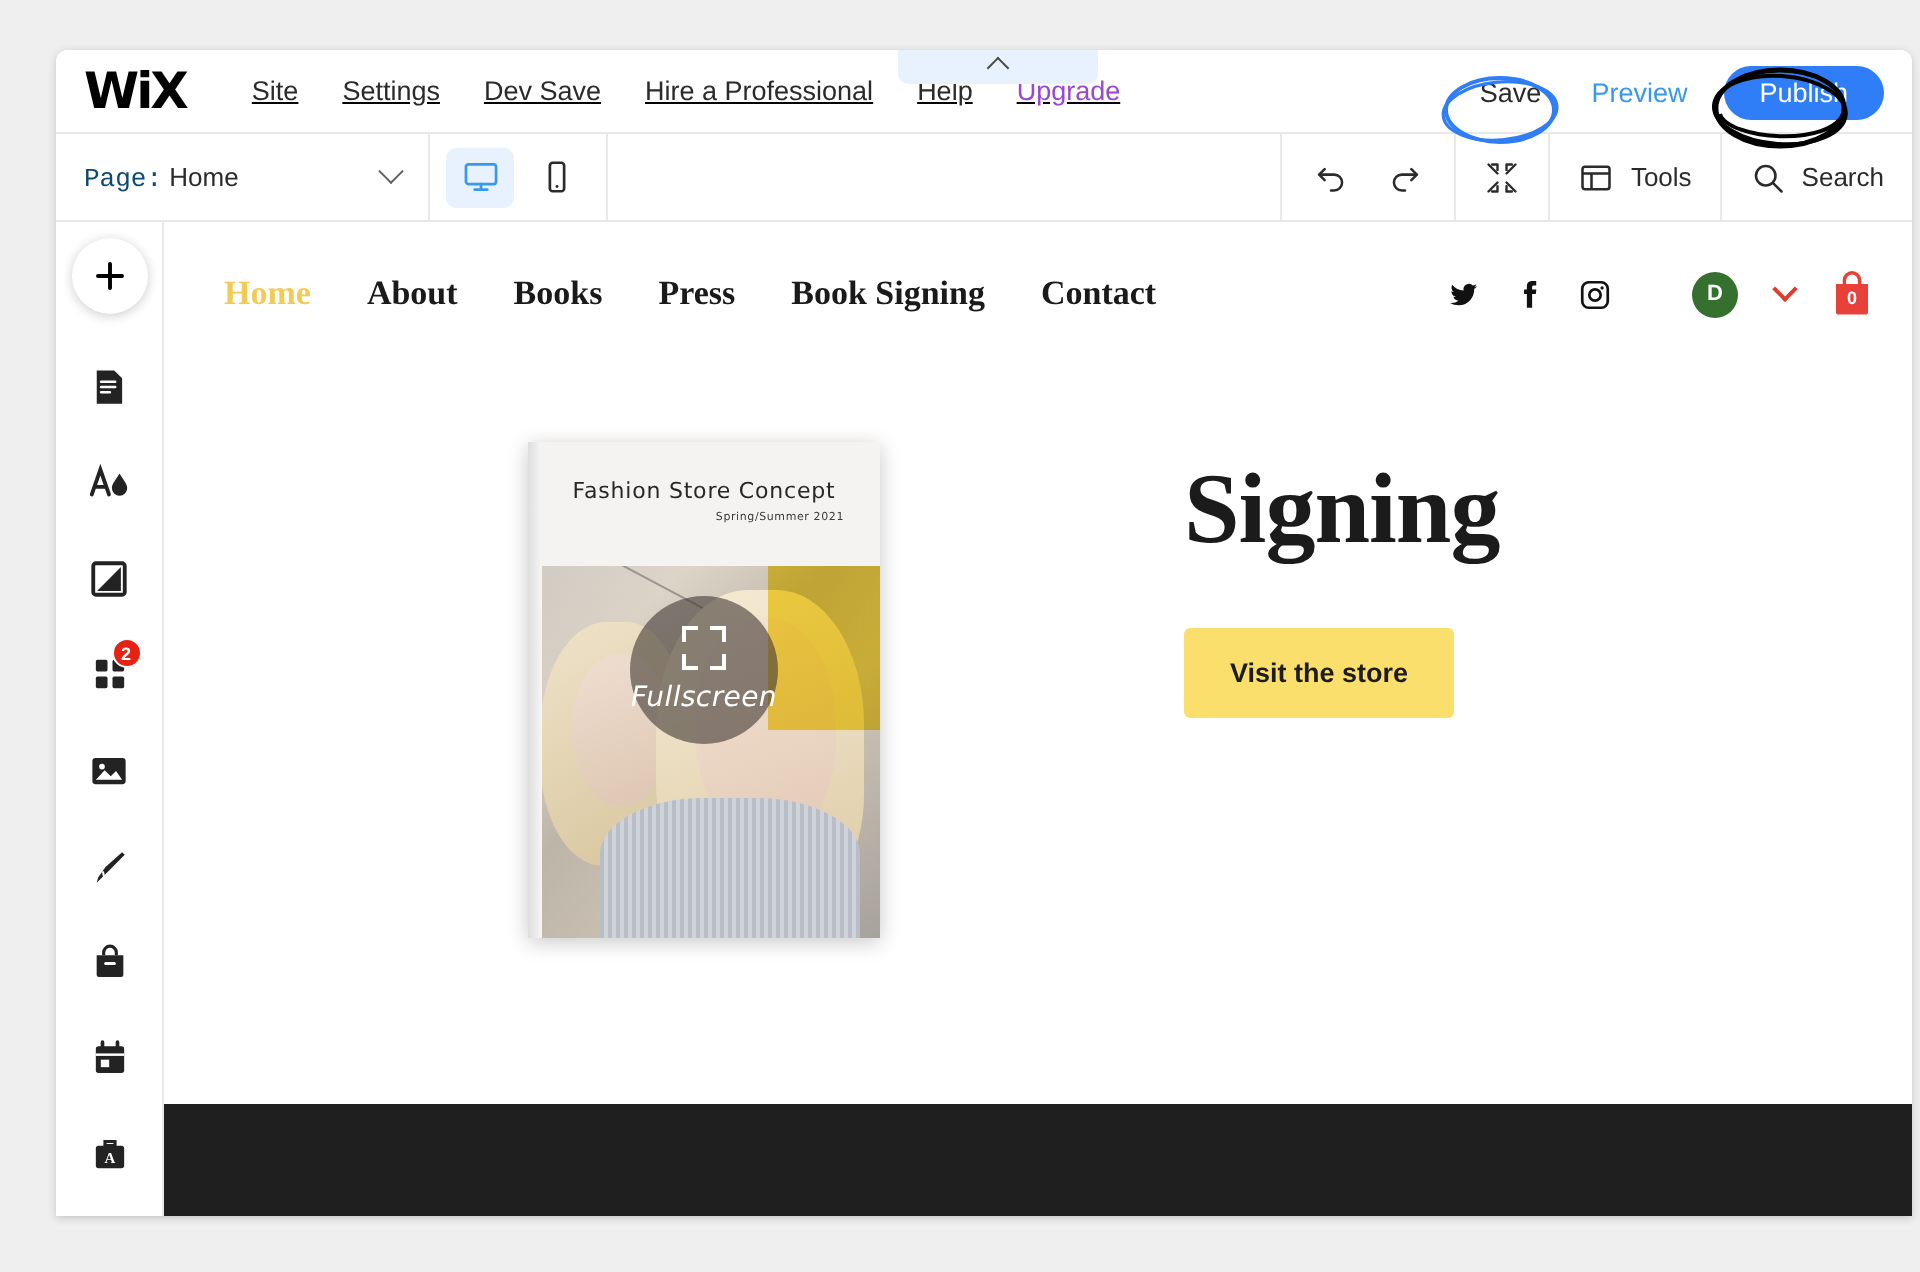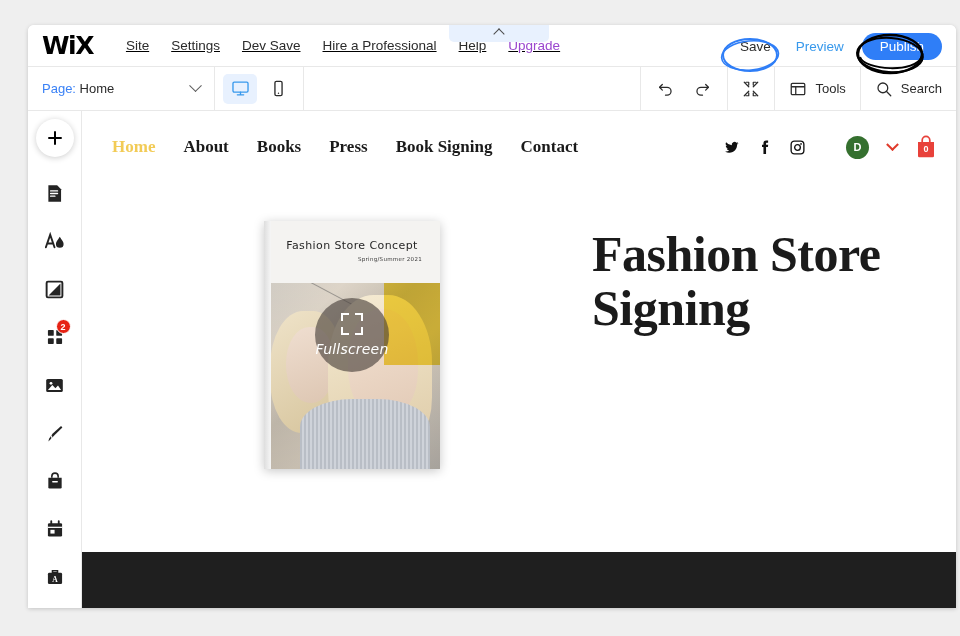--- a/index.html
+++ b/index.html
@@ -96,21 +96,21 @@
     height: 44px;
     display: flex; align-items: stretch;
     border-bottom: 1px solid #e8e8e8;
     background: #fff;
     font-size: 13px; color: #2b2b2b;
   }
   .tb-cell { display: flex; align-items: center; padding: 0 14px; }
   .tb-div { width: 1px; background: #e8e8e8; }
   .page-sel { width: 186px; justify-content: space-between; }
   .page-sel .lbl .val { color: #2b2b2b; }
-  .page-sel .lbl .key { color: #3b82f6; }
+  .page-sel .lbl .key { color: #0c4a6e; font-family: Liberation Mono, monospace; }
   .chev-down {
     width: 9px; height: 9px;
     border-right: 1.5px solid #5f5f5f;
     border-bottom: 1.5px solid #5f5f5f;
     transform: rotate(45deg) translate(-2px,-2px);
   }
   .viewtoggle { display: flex; align-items: center; gap: 4px; padding: 0 8px; }
   .vt-btn {
     width: 34px; height: 30px;
     display: flex; align-items: center; justify-content: center;
@@ -600,22 +600,22 @@
                   <i></i>
               </div>
               <div class="fs-label">Fullscreen</div>
             </div>
 
           </div>
         </div>
 
         <div class="text-col">
           <div class="hero-title">
-            <div>Fashion Store</div>
             <div>Signing</div>
           </div>
+          <div class="cta">Visit the store</div>
         </div>
       </div>
 
       <div class="site-footer"></div>
     </div>
   </div>
 </div>
 
 </body></html>

